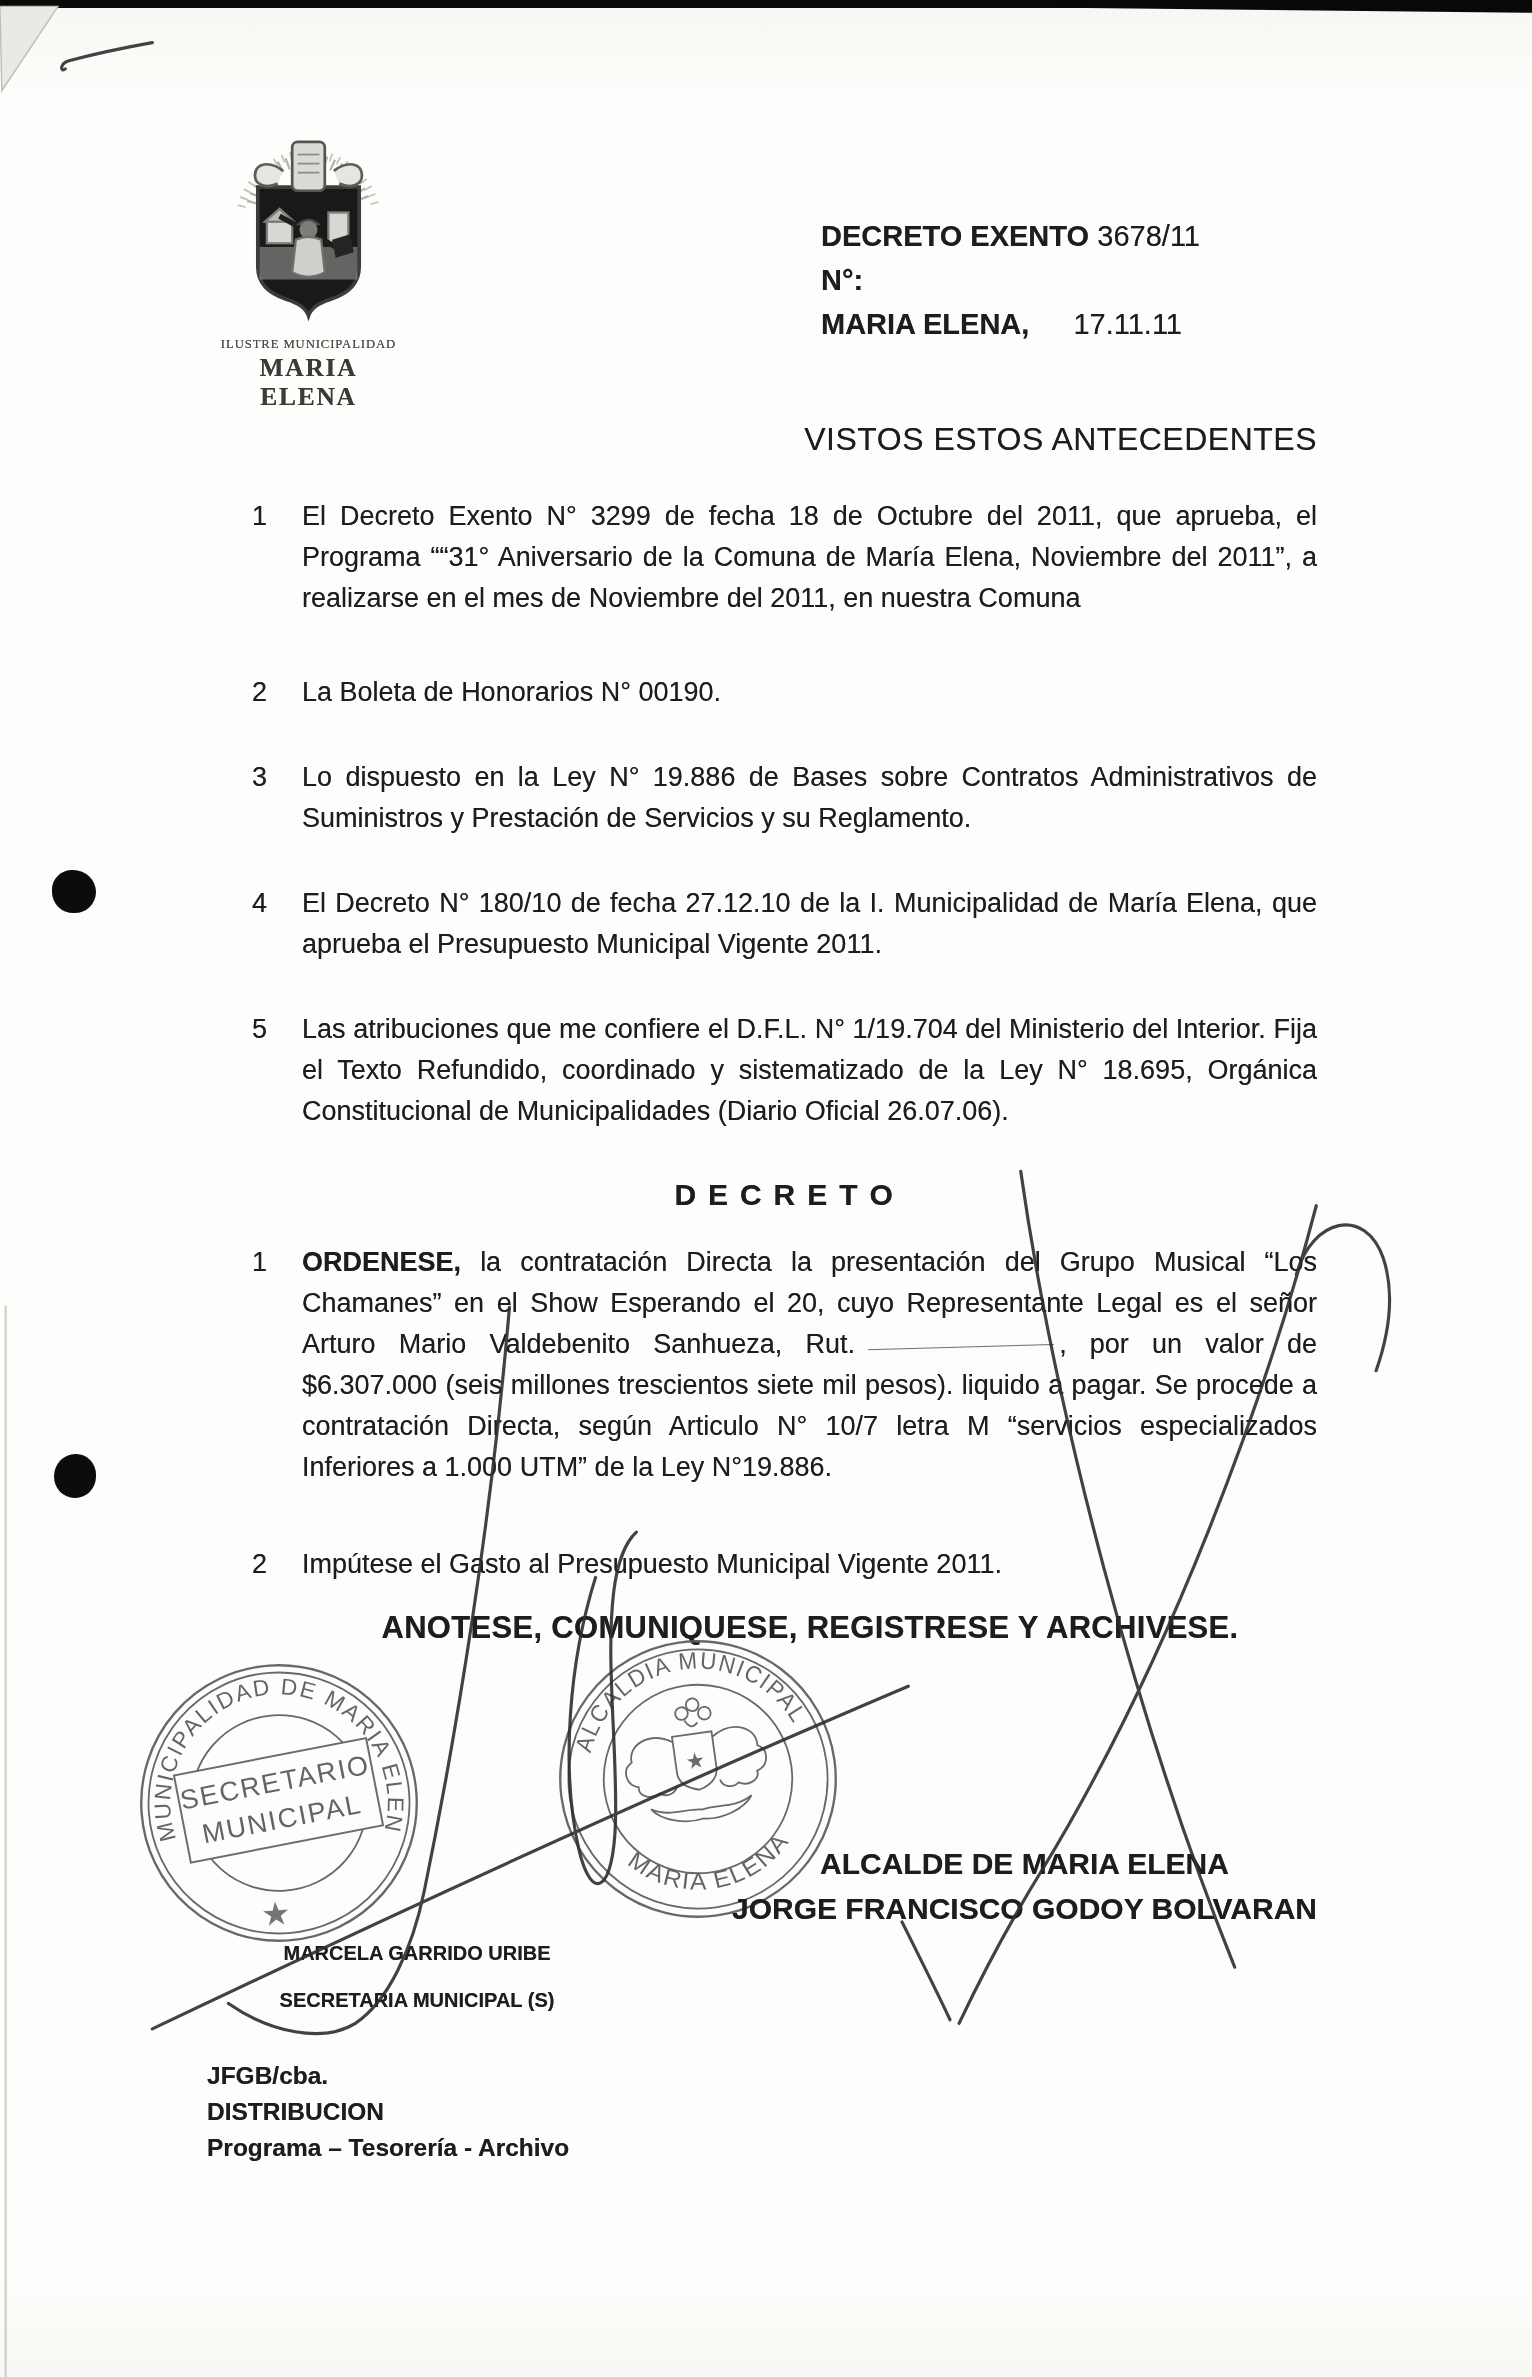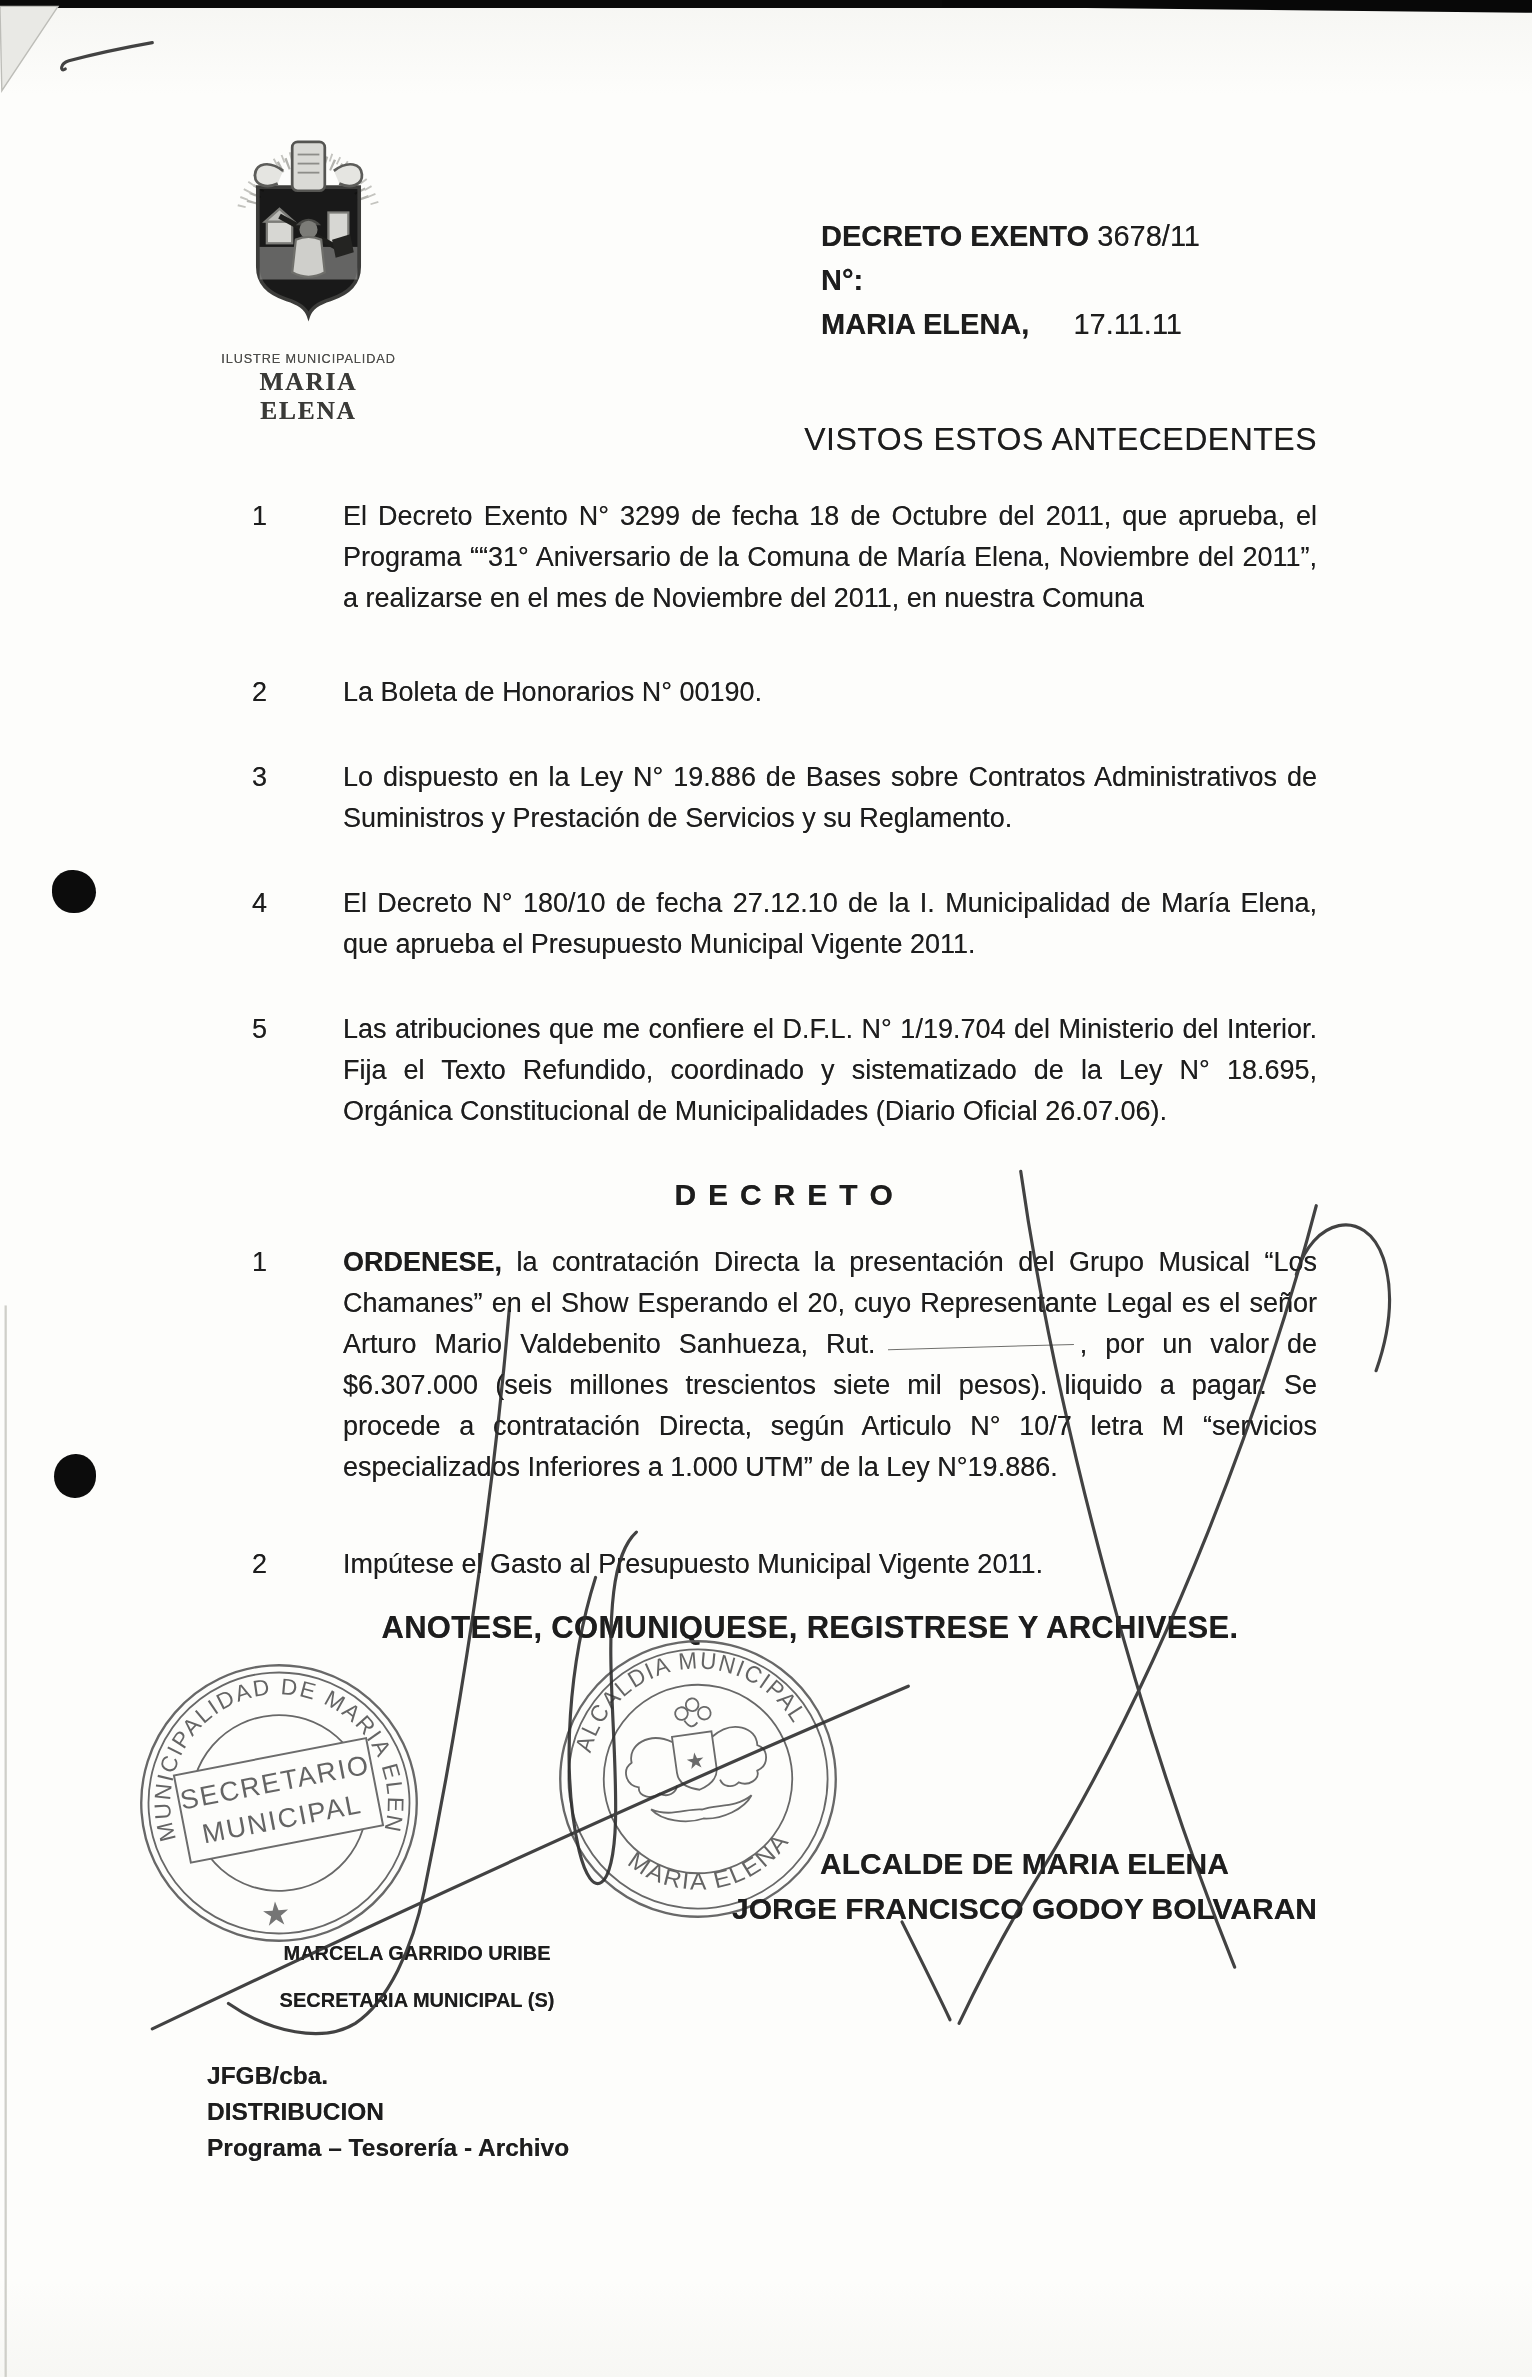--- a/index.html
+++ b/index.html
@@ -12,33 +12,33 @@
     font-family:"Liberation Sans", sans-serif;
     color:#1d1d1d;
   }
   .ink{ text-shadow:0 0 0.6px rgba(10,10,10,.6); }
 
   
   .scan-edge-top{position:absolute;top:0;left:0;right:0;height:8.2px;background:#0a0a0a;}
 
   
   .logo-block{position:absolute;left:218px;top:111px;width:181px;text-align:center;}
-  .logo-org{font-family:Liberation Sans, sans-serif;font-size:12.7px;letter-spacing:0.9px;color:#4d4d4a;margin-top:16px;}
+  .logo-org{font-family:Liberation Serif, serif;font-size:12.7px;letter-spacing:0.9px;color:#4d4d4a;margin-top:1px;}
   .logo-commune{font-family:"Liberation Serif", serif;font-size:25.4px;font-weight:bold;letter-spacing:1.8px;color:#3a3a37;margin-top:0.9px;}
 
   
   .header-block{position:absolute;left:821px;top:214px;width:379px;font-size:29px;font-weight:bold;line-height:44px;}
   .header-row{display:flex;justify-content:space-between;gap:8px;}
   .header-val{font-weight:normal;}
 
   
   .content{position:absolute;left:252px;top:419px;width:1065px;font-size:27px;line-height:41px;}
   .vistos-title{font-size:32px;font-weight:normal;text-align:right;margin:0 0 36px 0;letter-spacing:0.5px;}
   .item{display:grid;grid-template-columns:50px 1fr;}
-  .item .txt{text-align:justify;margin-left:41px;}
+  .item .txt{text-align:justify;}
   .m58{margin-bottom:53px}.m48{margin-bottom:44px}
   .decreto-title{font-size:30px;font-weight:bold;text-align:center;letter-spacing:1.8px;margin:42px 0 27px 0;}
   .m62{margin-bottom:56px}
   .lead{font-weight:bold;}
   .rut-blank{display:inline-block;width:186px;height:7.3px;border-bottom:1.8px solid #6f6f6c;transform:rotate(-1.6deg) translateY(-5.4px);margin:0 5.4px 0 12.7px;}
   .closing{font-size:31px;font-weight:bold;text-align:center;padding-left:51px;margin-top:22px;letter-spacing:0.3px;}
 
   
   .stamp{position:absolute;opacity:.92;}
   .stamp-secretary{left:134px;top:1658px;transform:rotate(-4deg);}

